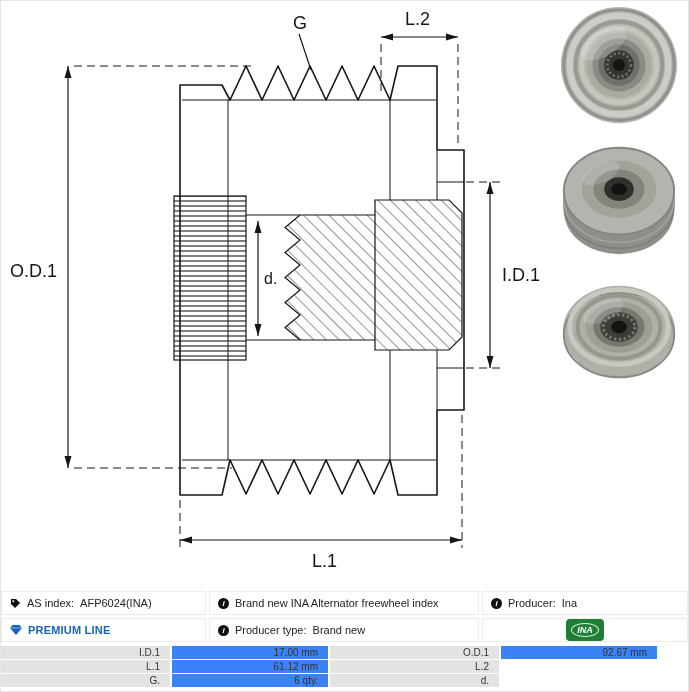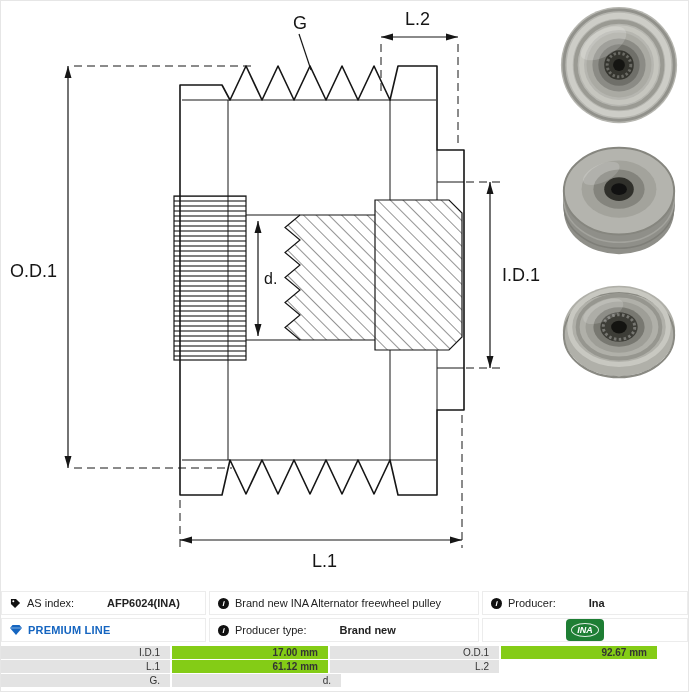--- a/index.html
+++ b/index.html
@@ -18,36 +18,36 @@
   .photo{width:132px;height:130px;margin:0 auto 2px;display:block;}
 
   
   .info{position:absolute;left:1px;top:591px;width:687px;}
   .irow{display:flex;gap:3px;margin-bottom:3px;}
   .icell{box-sizing:border-box;border:1px solid #ececec;display:flex;align-items:center;gap:6px;
          height:24px;padding:0 8px;font-size:11px;color:#222;background:#fff;white-space:nowrap;}
   .c1{width:205px;}
   .c2{flex:1;}
   .c3{width:206px;}
-  .bold{font-weight:bold;margin-left:27px;}
+  .bold{font-weight:normal;}
   .premium{color:#1565c0;font-weight:bold;letter-spacing:.2px;}
   .logo-cell{justify-content:center;}
   .iicon{width:11px;height:11px;border-radius:50%;background:#111;color:#fff;font-size:8px;
          font-weight:bold;font-style:italic;display:inline-flex;align-items:center;justify-content:center;flex:none;}
   .ina{width:38px;height:22px;background:#1e7e34;border-radius:4px;display:flex;align-items:center;justify-content:center;}
   .ina span{color:#fff;font-size:9px;font-weight:bold;font-style:italic;
             border:1px solid rgba(255,255,255,.85);border-radius:50%;padding:1px 5px;}
 
   
   .spec{position:absolute;left:1px;top:646px;width:687px;}
   .trow{display:flex;gap:2px;margin-bottom:1px;}
   .tcell{box-sizing:border-box;height:13px;display:flex;align-items:center;justify-content:flex-end;
          padding:0 10px;font-size:10px;color:#333;}
   .tkey{width:169px;background:#e3e3e3;}
-  .tval{width:156px;background:#84cc16;font-weight:bold;}
+  .tval{width:156px;background:#3b82f6;}
 </style>
 </head>
 <body>
 
 <div class="frame"></div>
 
 <svg id="drawing" width="548" height="588" viewBox="0 0 548 588">
   <defs>
     <marker id="arr" markerWidth="12" markerHeight="10" refX="12" refY="5" orient="auto-start-reverse" markerUnits="userSpaceOnUse">
       <path d="M0,1.5 L12,5 L0,8.5 Z" fill="#161616"></path>
@@ -172,21 +172,21 @@
     <div class="icell c1">
       <svg width="11" height="11" viewBox="0 0 12 12">
         <path d="M1,1 h5.5 L11,5.5 5.5,11 1,6.5 Z" fill="#111"></path>
         <circle cx="3.6" cy="3.6" r="1.1" fill="#fff"></circle>
       </svg>
       <span>AS index:</span>
       <span class="bold">AFP6024(INA)</span>
     </div>
     <div class="icell c2">
       <span class="iicon">i</span>
-      <span>Brand new INA Alternator freewheel pulley</span>
+      <span>Brand new INA Alternator freewheel index</span>
     </div>
     <div class="icell c3">
       <span class="iicon">i</span>
       <span>Producer:</span>
       <span class="bold">Ina</span>
     </div>
   </div>
   <div class="irow">
     <div class="icell c1">
       <svg width="12" height="10" viewBox="0 0 12 10">
@@ -215,15 +215,16 @@
     <div class="tcell tkey">O.D.1</div>
     <div class="tcell tval">92.67 mm</div>
   </div>
   <div class="trow">
     <div class="tcell tkey">L.1</div>
     <div class="tcell tval">61.12 mm</div>
     <div class="tcell tkey">L.2</div>
   </div>
   <div class="trow">
     <div class="tcell tkey">G.</div>
+    <div class="tcell tval">6 qty.</div>
     <div class="tcell tkey">d.</div>
   </div>
 </div>
 
 </body></html>

